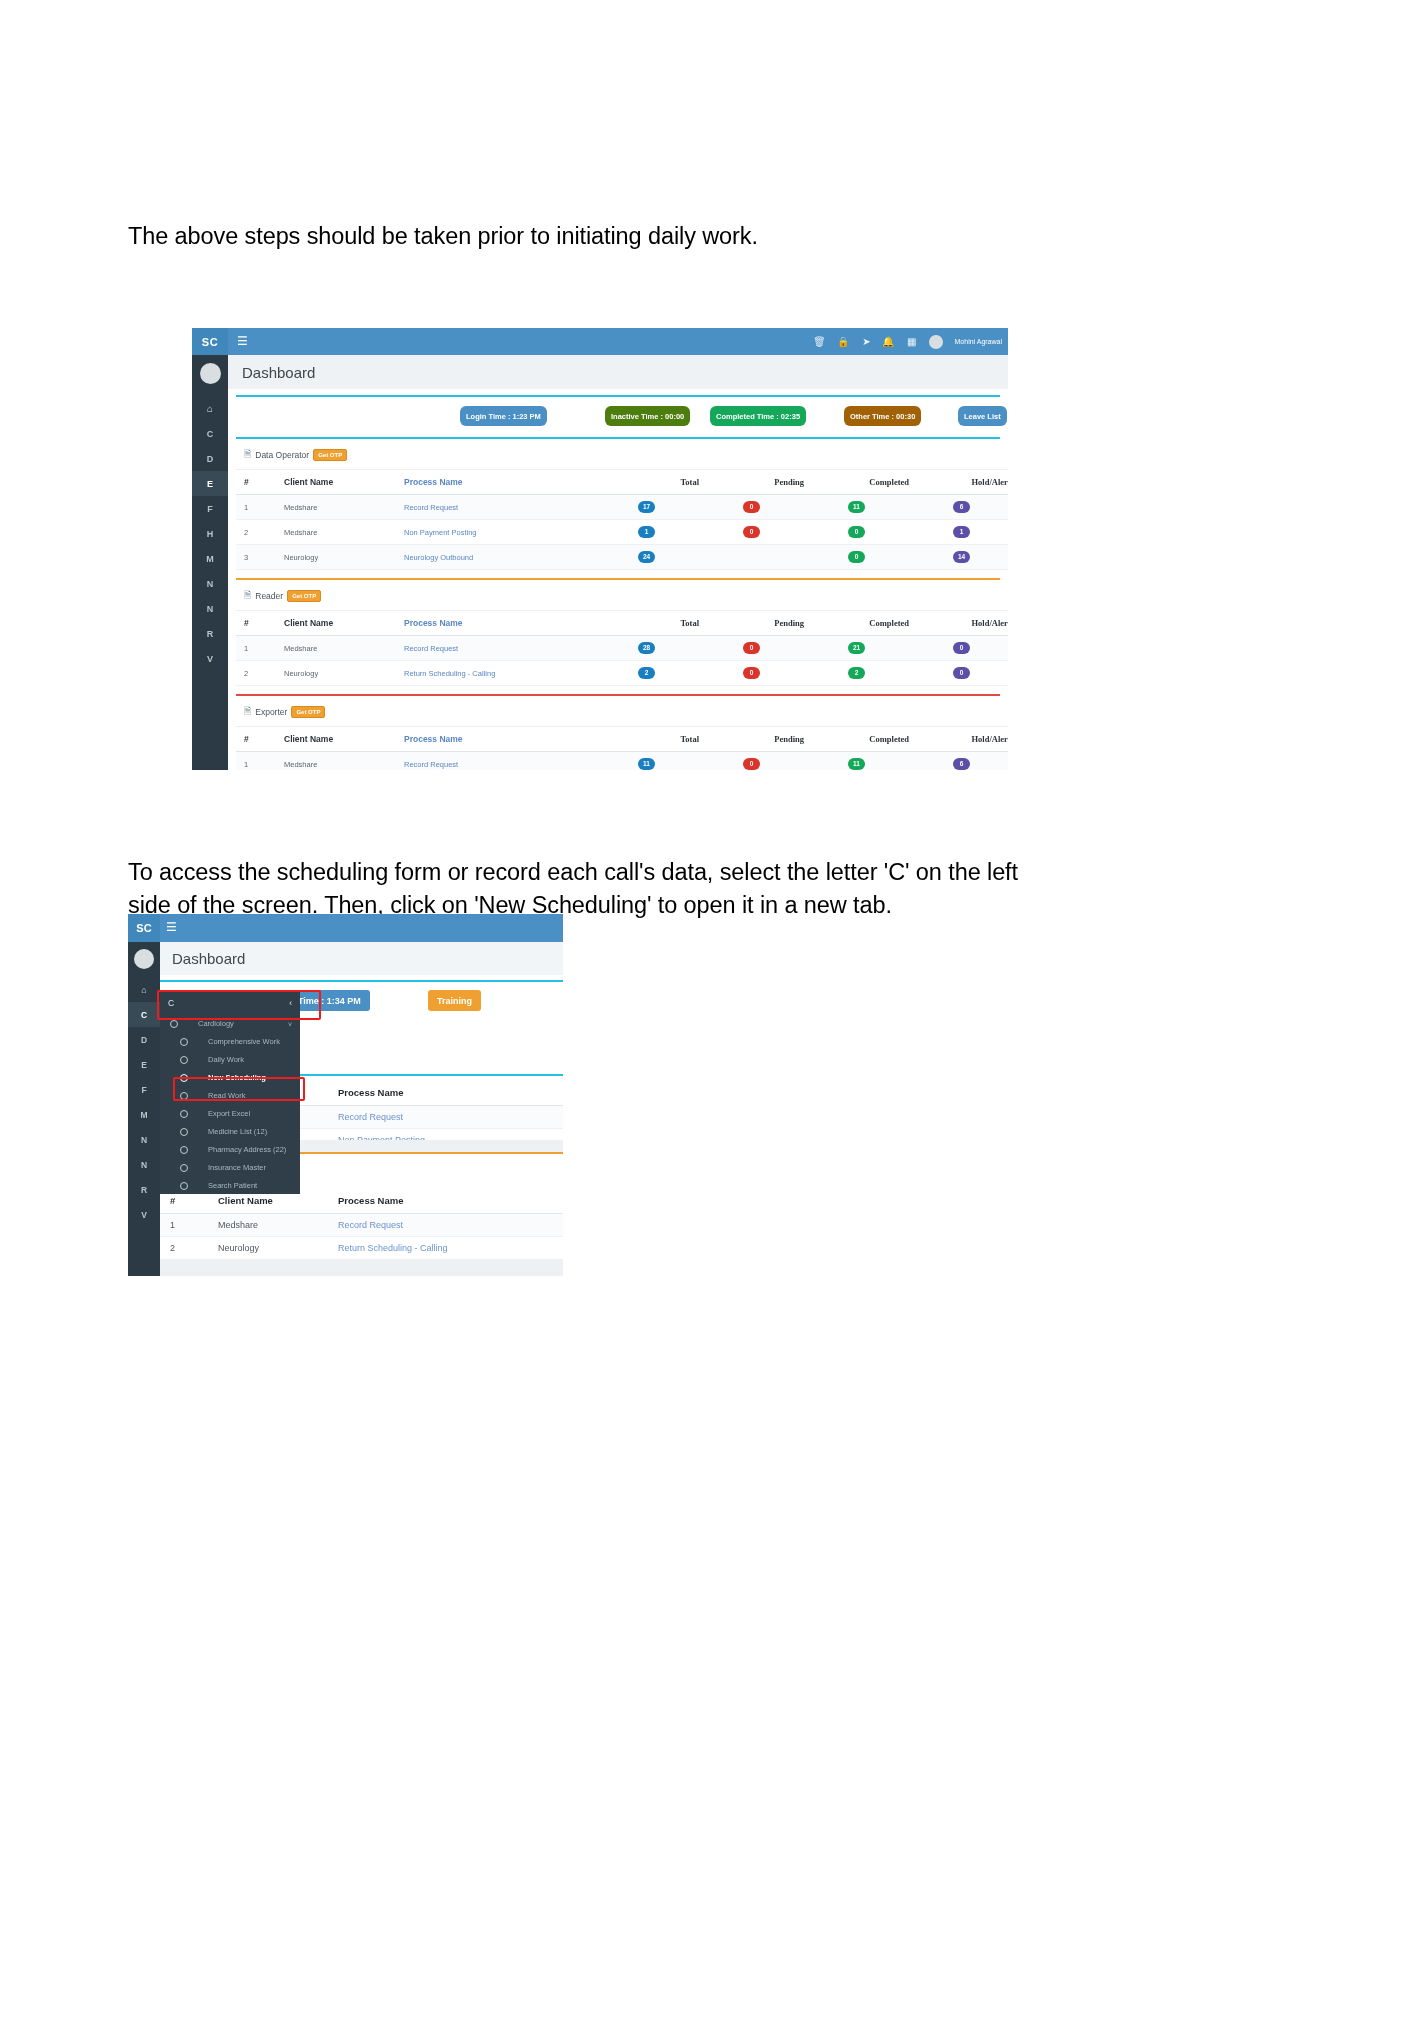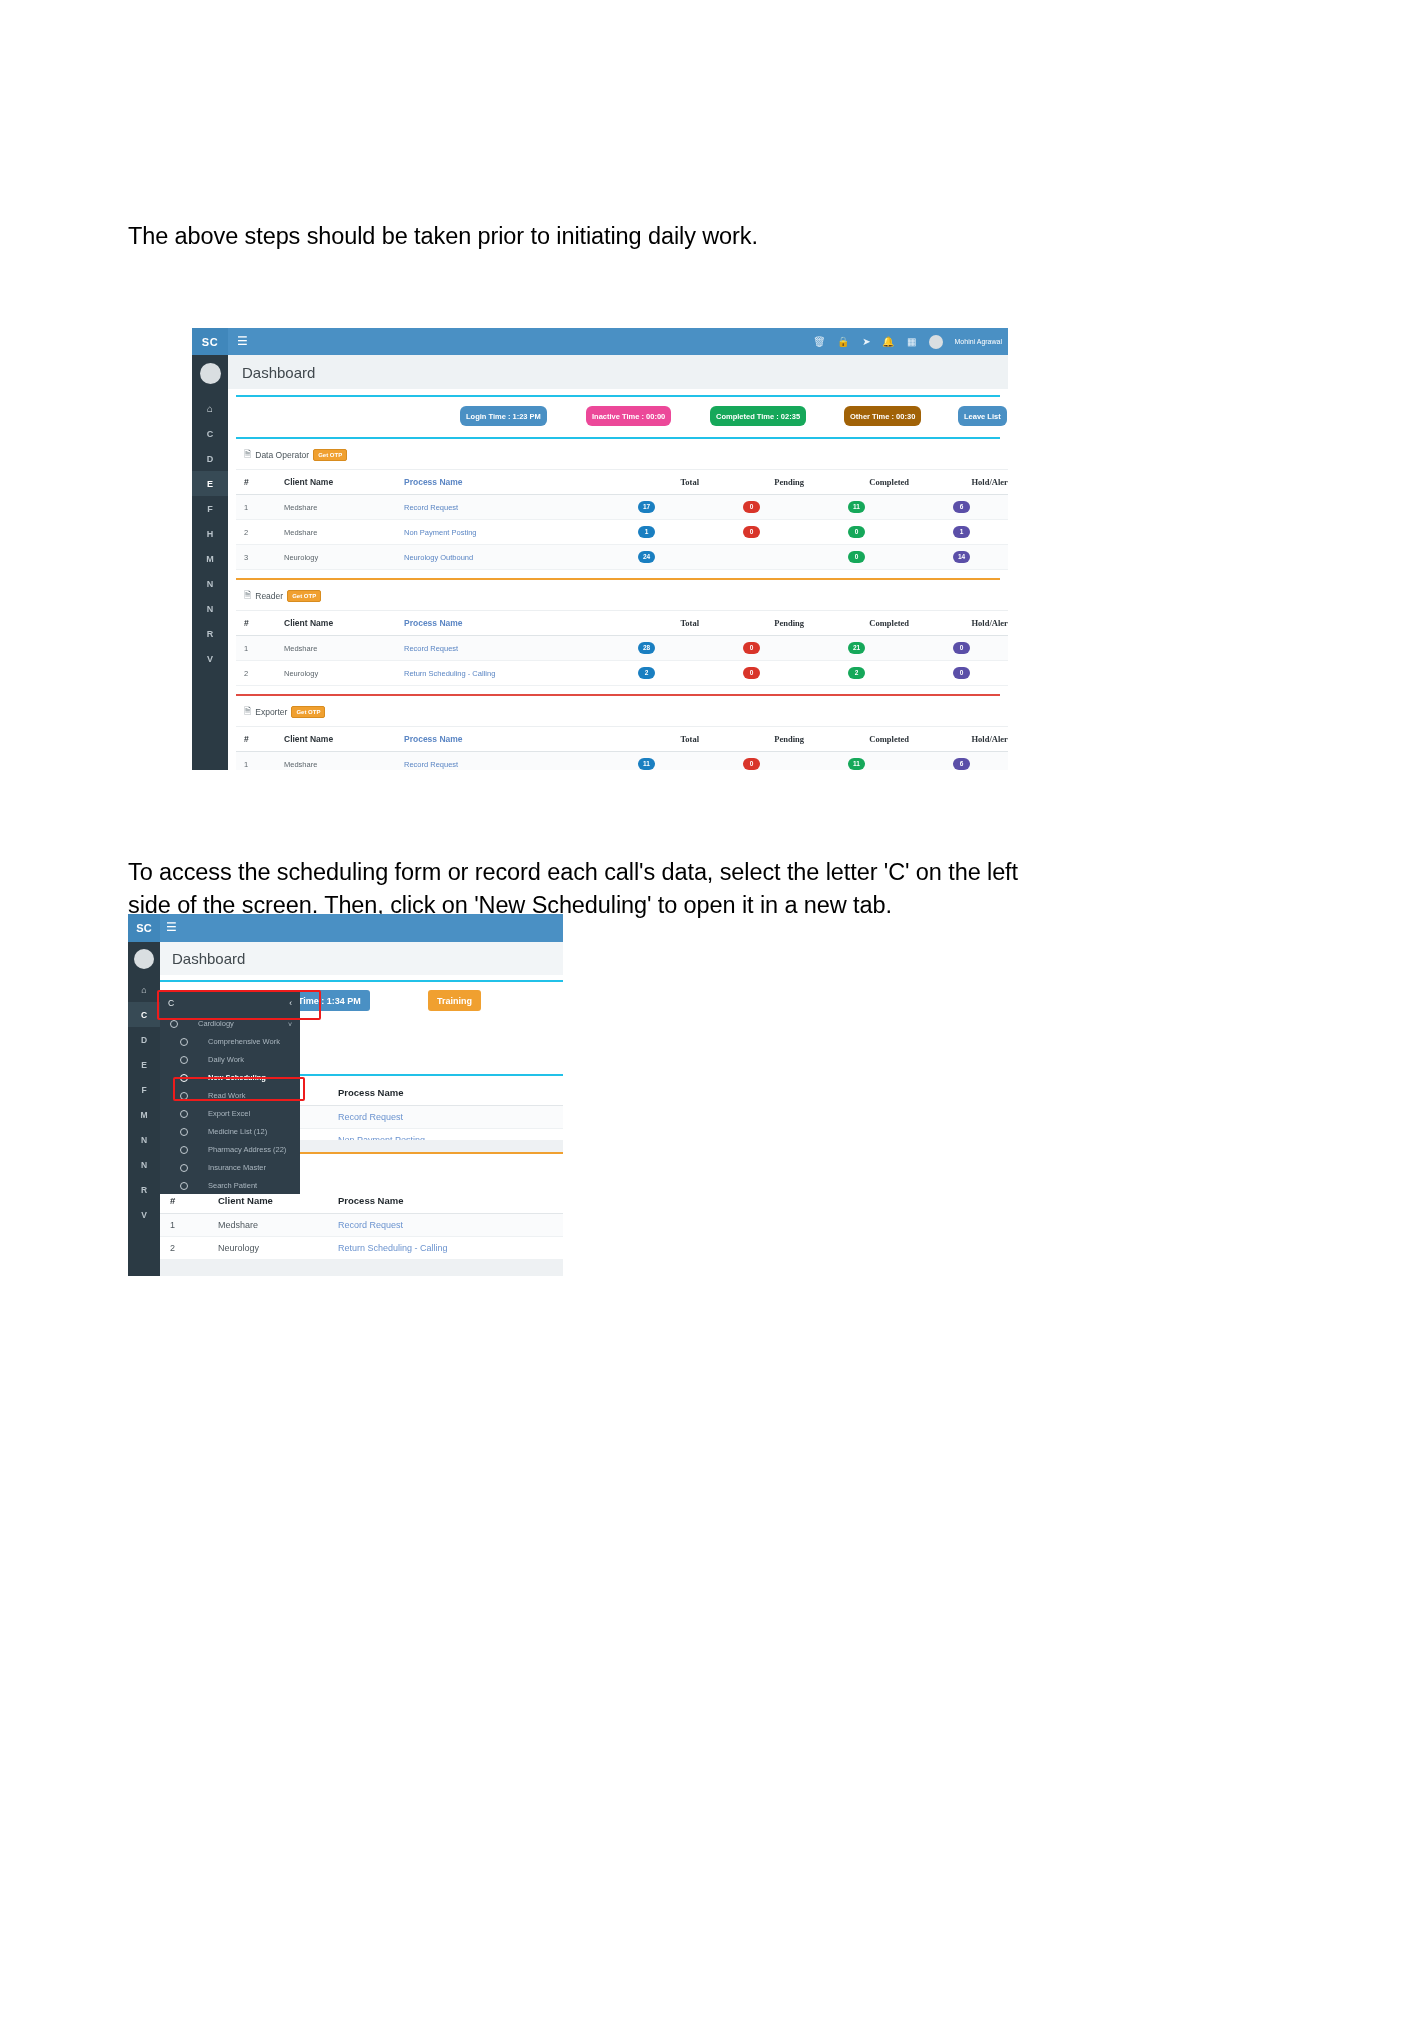--- a/index.html
+++ b/index.html
@@ -240,21 +240,21 @@
       <div class="sl">R</div>
       <div class="sl">V</div>
     </div>
 
     <div class="content">
       <div class="pagehead">Dashboard</div>
       <div class="cyanbar"></div>
 
       <div class="statusrow">
         <span class="chip" style="left:232px;background:#4a90c4">Login Time : 1:23 PM</span>
-        <span class="chip" style="left:358px;background:#ec4899">Inactive Time : 00:00</span>
+        <span class="chip" style="left:377px;background:#4d7c0f">Inactive Time : 00:00</span>
         <span class="chip" style="left:482px;background:#16a85a">Completed Time : 02:35</span>
         <span class="chip" style="left:616px;background:#a16207">Other Time : 00:30</span>
         <span class="chip" style="left:730px;background:#4a90c4">Leave List</span>
       </div>
 
       <div class="panel-top"></div>
       <div class="panel">
         <div class="ptitle">
           <span class="docicon">🗎</span>
           <span>Data Operator</span>

